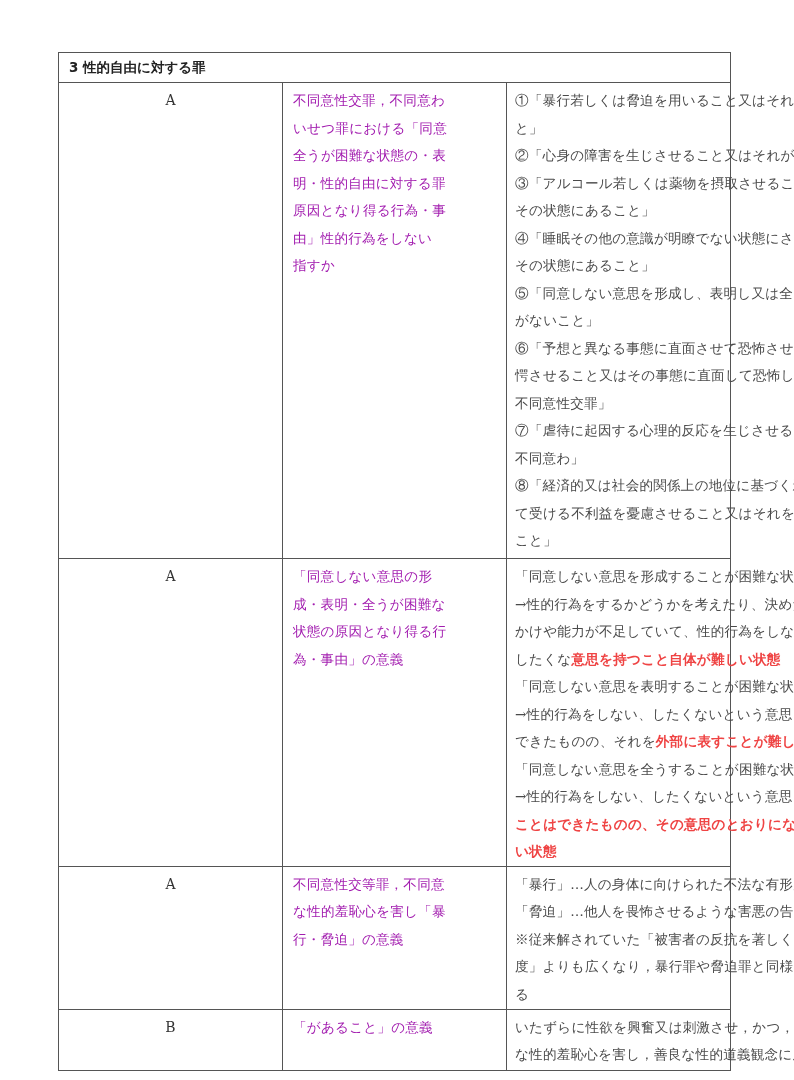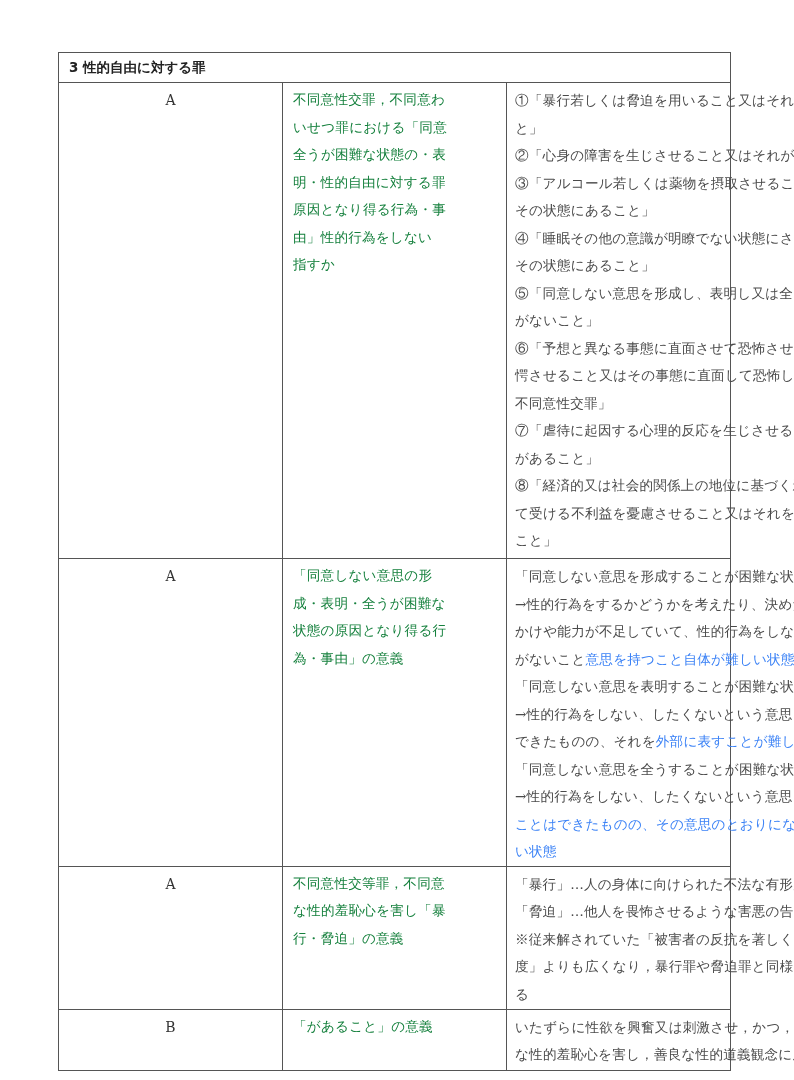--- a/index.html
+++ b/index.html
@@ -7,24 +7,24 @@
          font-family: "DejaVu Serif", "Liberation Serif", serif; color: #444; }
   .doc-table { position: absolute; left: 58px; top: 35px; width: 673px;
                border-collapse: collapse; table-layout: fixed; margin-top: 17px; }
   .doc-table td { border: 1.3px solid #555; vertical-align: top; padding: 0; }
   .hdr td { height: 29px; font-family: "DejaVu Sans", "Liberation Sans", sans-serif;
             font-size: 13.5px; font-weight: bold; color: #222; padding: 0 0 0 10px; line-height: 29px; }
   .c1 { width: 37px; }
   .c2 { width: 198px; }
   .c3 { width: auto; }
   .rank { font-size: 14px; color: #333; text-align: center; line-height: 27.5px; padding-top: 4px !important; }
-  .topic { font-size: 13.6px; line-height: 27.5px; color: #15803d; padding: 4px 6px 0 10px !important; letter-spacing: 0.2px; font-family: Liberation Mono, monospace; }
+  .topic { font-size: 13.6px; line-height: 27.5px; color: #a21caf; padding: 4px 6px 0 10px !important; letter-spacing: 0.2px; }
   .content { font-size: 13.6px; line-height: 27.5px; color: #4a4a4a; padding: 4px 6px 0 8px !important; letter-spacing: 0.2px; }
   .line { display: block; white-space: nowrap; }
-  .b { font-weight: normal; color: #3b82f6; }
+  .b { font-weight: bold; color: #ef4444; }
   .r1 td { height: 471px; }
   .r2 td { height: 302px; }
   .r3 td { height: 138px; }
   .r4 td { height: 56px; }
 </style>
 </head>
 <body>
 
 <table class="doc-table">
   <tbody>
@@ -50,40 +50,40 @@
       <span class="line"><span>③「アルコール若しくは薬物を摂取させること又はそれら</span></span>
       <span class="line"><span>その状態にあること」</span></span>
       <span class="line"><span>④「睡眠その他の意識が明瞭でない状態にさせること又は</span></span>
       <span class="line"><span>その状態にあること」</span></span>
       <span class="line"><span>⑤「同意しない意思を形成し、表明し又は全うするいとま</span></span>
       <span class="line"><span>がないこと」</span></span>
       <span class="line"><span>⑥「予想と異なる事態に直面させて恐怖させ、若しくは驚</span></span>
       <span class="line"><span>愕させること又はその事態に直面して恐怖し、若しくは驚</span></span>
       <span class="line"><span>不同意性交罪」</span></span>
       <span class="line"><span>⑦「虐待に起因する心理的反応を生じさせること又はそれ</span></span>
-      <span class="line"><span>があること」</span></span>
+      <span class="line"><span>不同意わ」</span></span>
       <span class="line"><span>⑧「経済的又は社会的関係上の地位に基づく影響力によっ</span></span>
       <span class="line"><span>て受ける不利益を憂慮させること又はそれを憂慮している</span></span>
       <span class="line"><span>こと」</span></span>
     </td>
   </tr>
 
   <tr class="r2">
     <td class="c1 rank">A</td>
     <td class="c2 topic">
       <span class="line">「同意しない意思の形</span>
       <span class="line">成・表明・全うが困難な</span>
       <span class="line">状態の原因となり得る行</span>
       <span class="line">為・事由」の意義</span>
     </td>
     <td class="c3 content">
       <span class="line"><span>「同意しない意思を形成することが困難な状態」</span></span>
       <span class="line"><span>→性的行為をするかどうかを考えたり、決めたりするきっ</span></span>
       <span class="line"><span>かけや能力が不足していて、性的行為をしない、したくな</span></span>
-      <span class="line"><span>がないこと</span><span class="b">意思を持つこと自体が難しい状態</span></span>
+      <span class="line"><span>したくな</span><span class="b">意思を持つこと自体が難しい状態</span></span>
       <span class="line"><span>「同意しない意思を表明することが困難な状態」</span></span>
       <span class="line"><span>→性的行為をしない、したくないという意思を持つことは</span></span>
       <span class="line"><span>できたものの、それを</span><span class="b">外部に表すことが難しい状態</span></span>
       <span class="line"><span>「同意しない意思を全うすることが困難な状態」</span></span>
       <span class="line"><span>→性的行為をしない、したくないという意思を</span></span>
       <span class="line"><span></span><span class="b">ことはできたものの、その意思のとおりになることが難し</span></span>
       <span class="line"><span></span><span class="b">い状態</span></span>
     </td>
   </tr>
 

